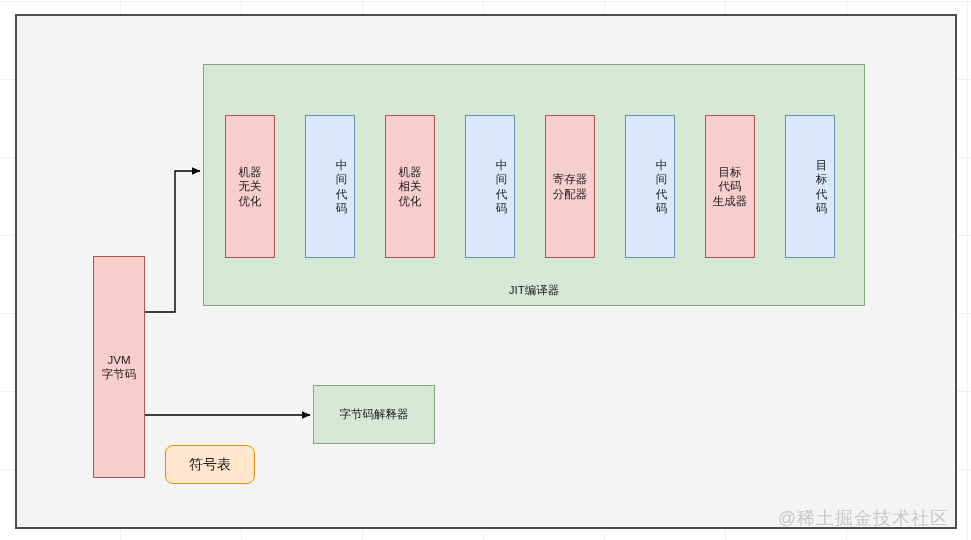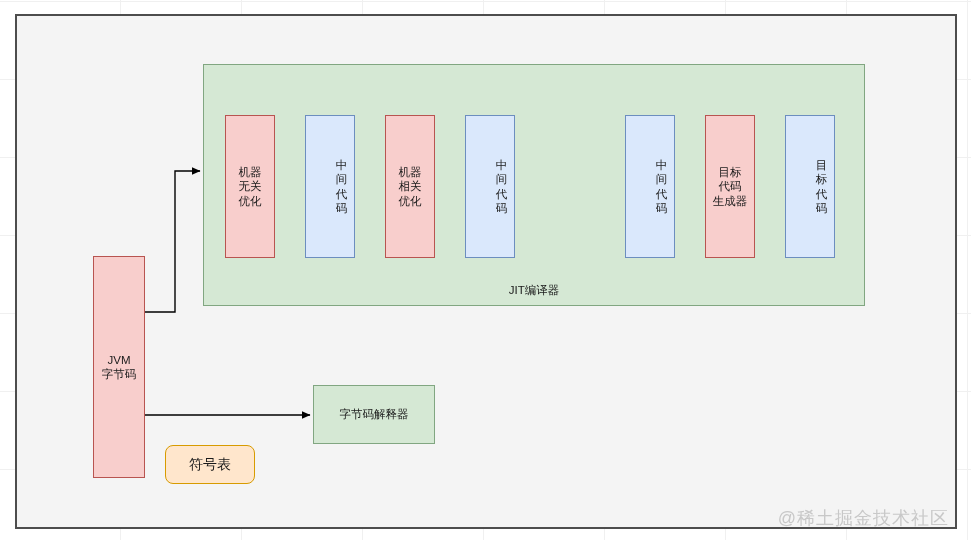--- a/index.html
+++ b/index.html
@@ -170,20 +170,22 @@
   <div class="node stage red s0"><span>机器
 无关
 优化</span></div>
   <div class="node stage blue s1"><span>中间
 代码</span></div>
   <div class="node stage red s2"><span>机器
 相关
 优化</span></div>
   <div class="node stage blue s3"><span>中间
 代码</span></div>
+  <div class="node stage red s4"><span>寄存器
+分配器</span></div>
   <div class="node stage blue s5"><span>中间
 代码</span></div>
   <div class="node stage red s6"><span>目标
 代码
 生成器</span></div>
   <div class="node stage blue s7"><span>目标
 代码</span></div>
 
   <div class="node bytecode-box"><span>JVM
 字节码</span></div>

